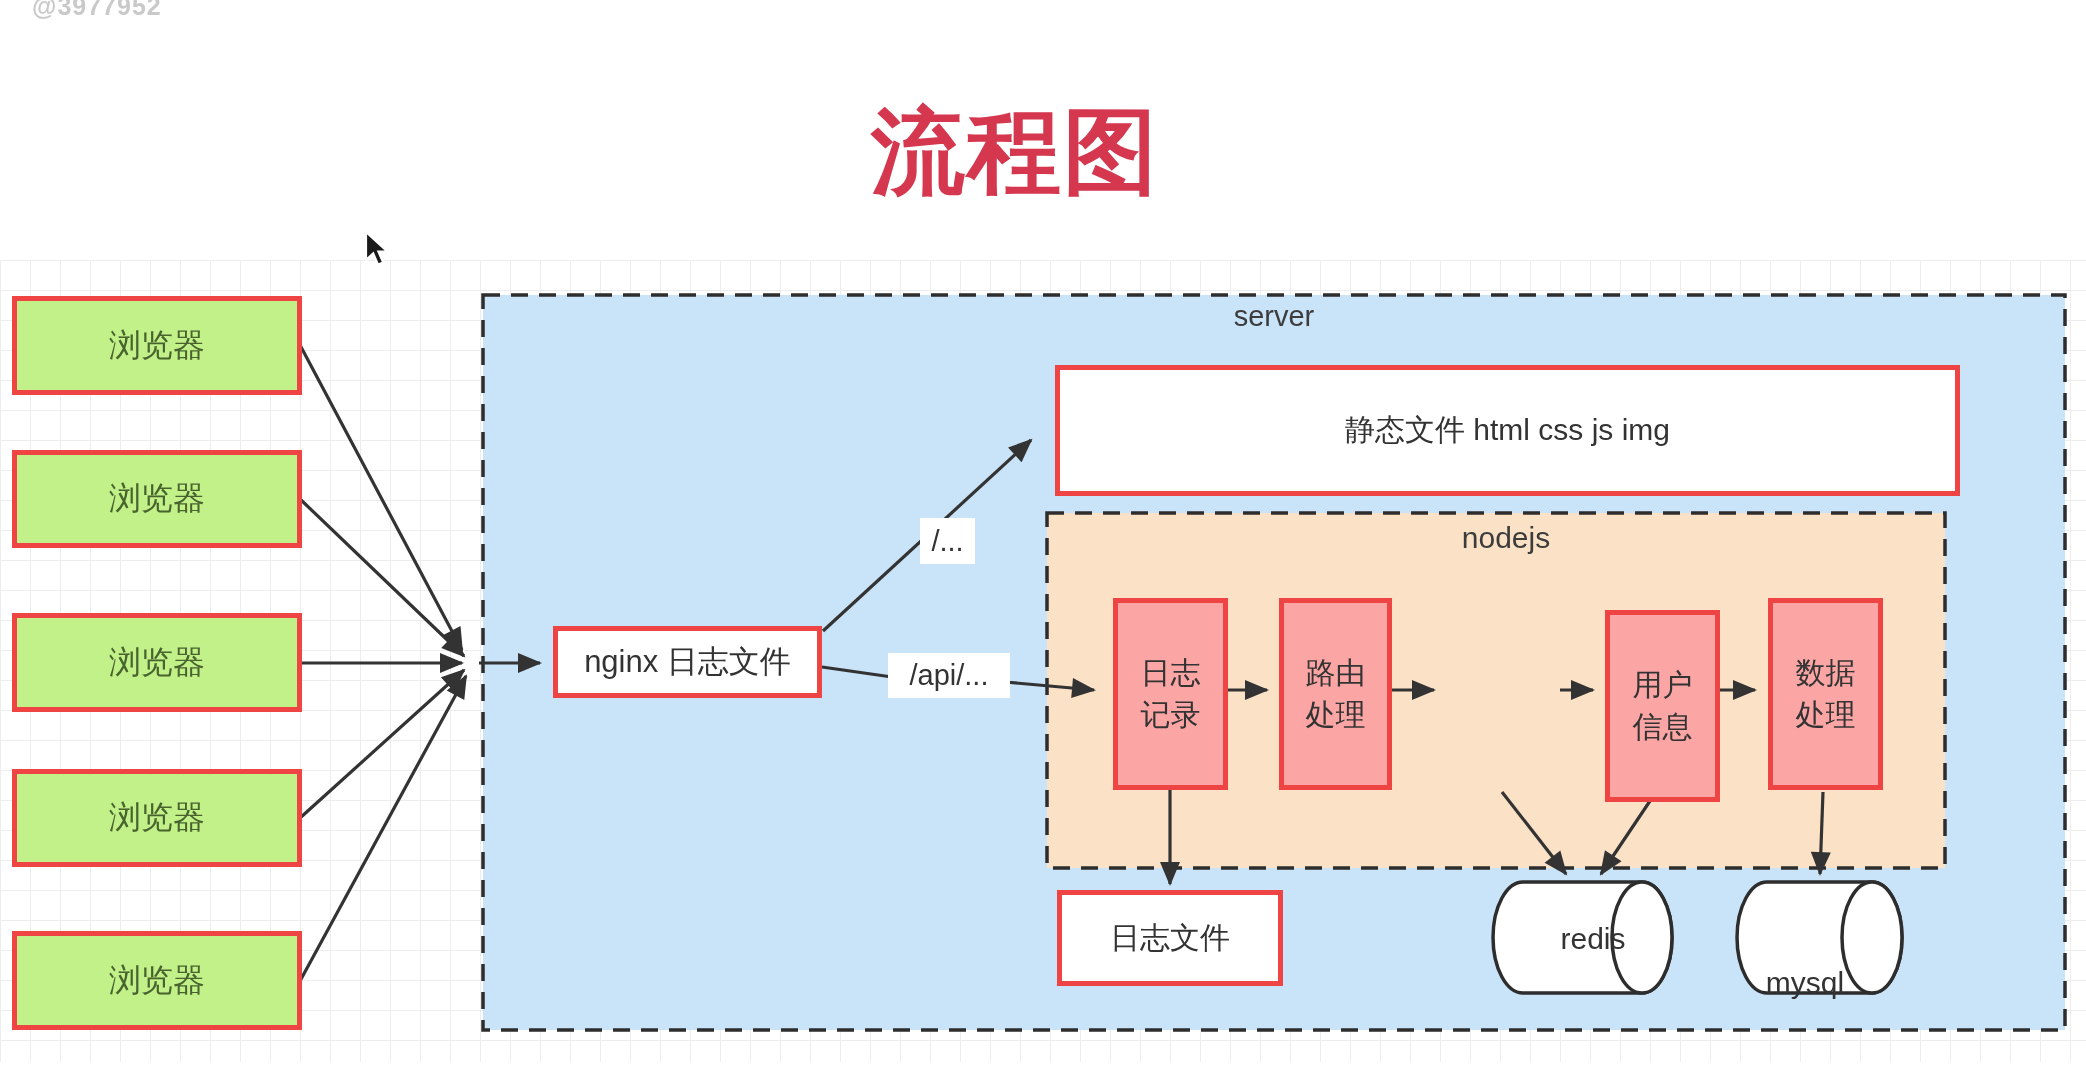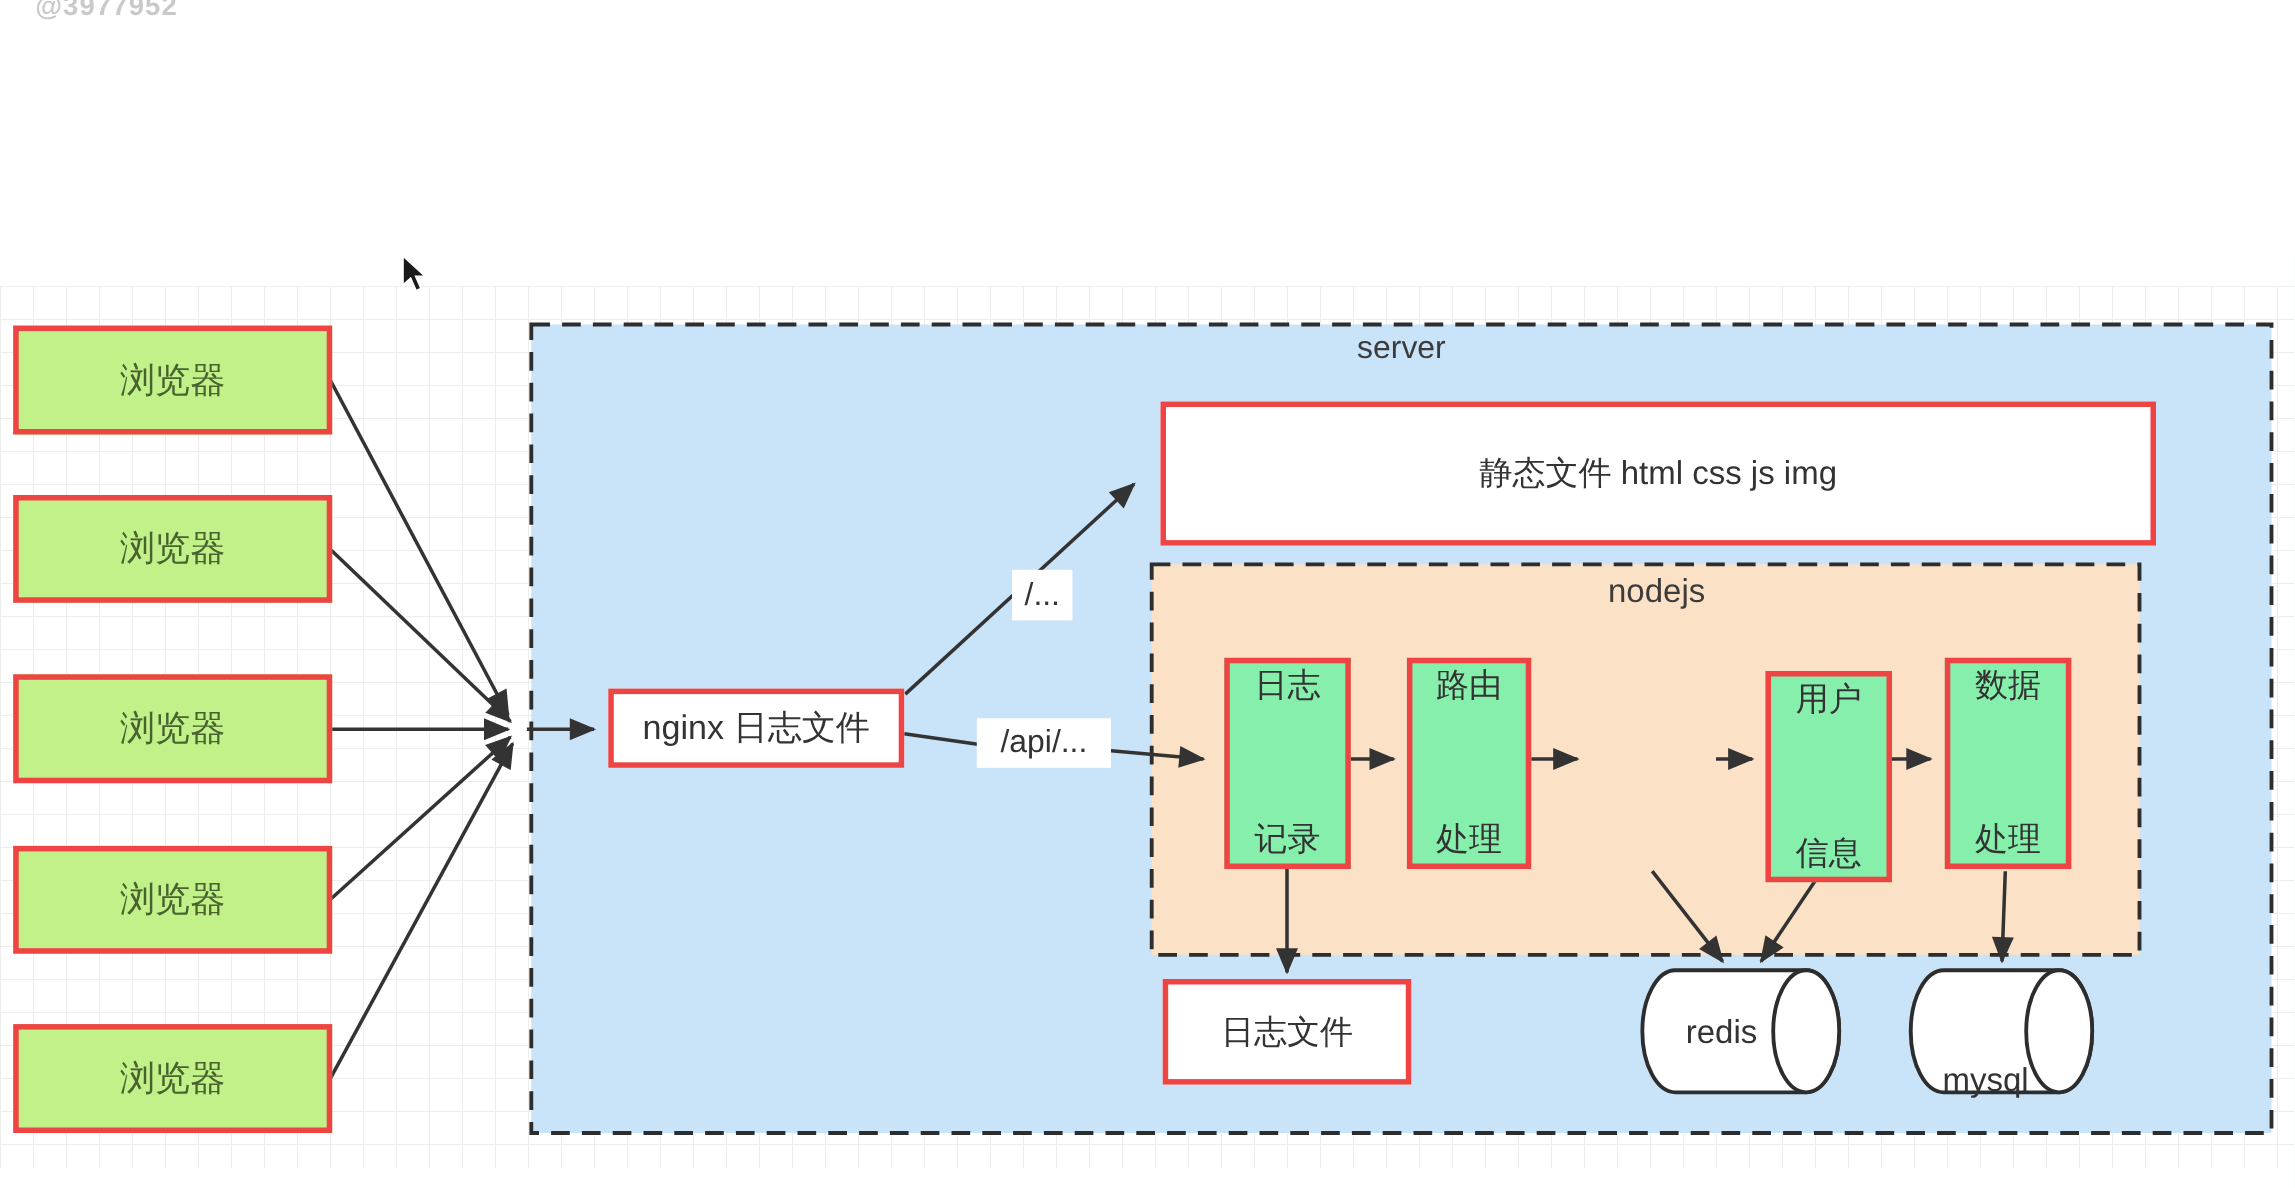--- a/index.html
+++ b/index.html
@@ -26,21 +26,21 @@
     color:#d5374f;z-index:2;letter-spacing:2px;
   }
   .diagram-svg{position:absolute;left:0;top:0;z-index:1;}
   .node{
     position:absolute;box-sizing:border-box;border:5px solid #ef4444;
     display:flex;align-items:center;justify-content:center;text-align:center;
     z-index:2;background:#fff;font-size:30px;
   }
   .browser{background:#c2f189;color:#49632f;font-size:32px;}
   .nginx{font-size:31px;}
-  .pipe{flex-direction:column;line-height:42px;background:#86efac;justify-content:space-between;}
+  .pipe{flex-direction:column;line-height:42px;background:#fca5a5;}
   .plain-label{
     position:absolute;z-index:2;text-align:center;color:#3c3c3c;
     font-size:29px;background:transparent;
   }
   .route-label{
     position:absolute;z-index:2;background:#fff;color:#333;font-size:29px;
     display:flex;align-items:center;justify-content:center;
   }
   .db-label{
     position:absolute;z-index:2;font-size:30px;color:#333;text-align:center;
@@ -48,20 +48,21 @@
   .cursor{position:absolute;z-index:5;}
 </style>
 </head>
 <body>
 
 <div class="stage">
 
   <div class="grid"></div>
 
   <div class="watermark">@3977952</div>
+  <div class="title">流程图</div>
 
   <svg class="diagram-svg" width="2086" height="1080" viewBox="0 0 2086 1080">
     <defs>
       <marker id="arrow" markerUnits="userSpaceOnUse" markerWidth="26" markerHeight="22" refX="23" refY="11" orient="auto">
         <path d="M1,1 L25,11 L1,21 Z" fill="#333"></path>
       </marker>
     </defs>
 
     <rect x="483" y="295" width="1582" height="735" fill="#c9e3f9" stroke="#2d2d2d" stroke-width="3.5" stroke-dasharray="17 11"></rect>
 
@@ -136,20 +137,20 @@
     <span>用户</span>
     <span>信息</span>
   </div>
   <div class="node pipe" style="left:1768px;top:598px;width:115px;height:192px;">
     <span>数据</span>
     <span>处理</span>
   </div>
 
   <div class="node" style="left:1057px;top:890px;width:226px;height:96px;">日志文件</div>
 
-  <div class="db-label" style="left:1495px;top:922px;width:140px;">redis</div>
+  <div class="db-label" style="left:1495px;top:922px;width:140px;padding-left:28px;">redis</div>
   <div class="db-label" style="left:1735px;top:922px;width:140px;margin-top:44px;">mysql</div>
 
   <svg class="cursor" style="left:364px;top:231px;" width="34" height="38" viewBox="0 0 17 19">
     <path d="M1 0.5 L1 14.5 L4.6 11.2 L7 16.8 L9.6 15.7 L7.2 10.3 L11.8 10.3 Z" fill="#1a1a1a" stroke="#fff" stroke-width="1.1"></path>
   </svg>
 
 </div>
 
 </body></html>

